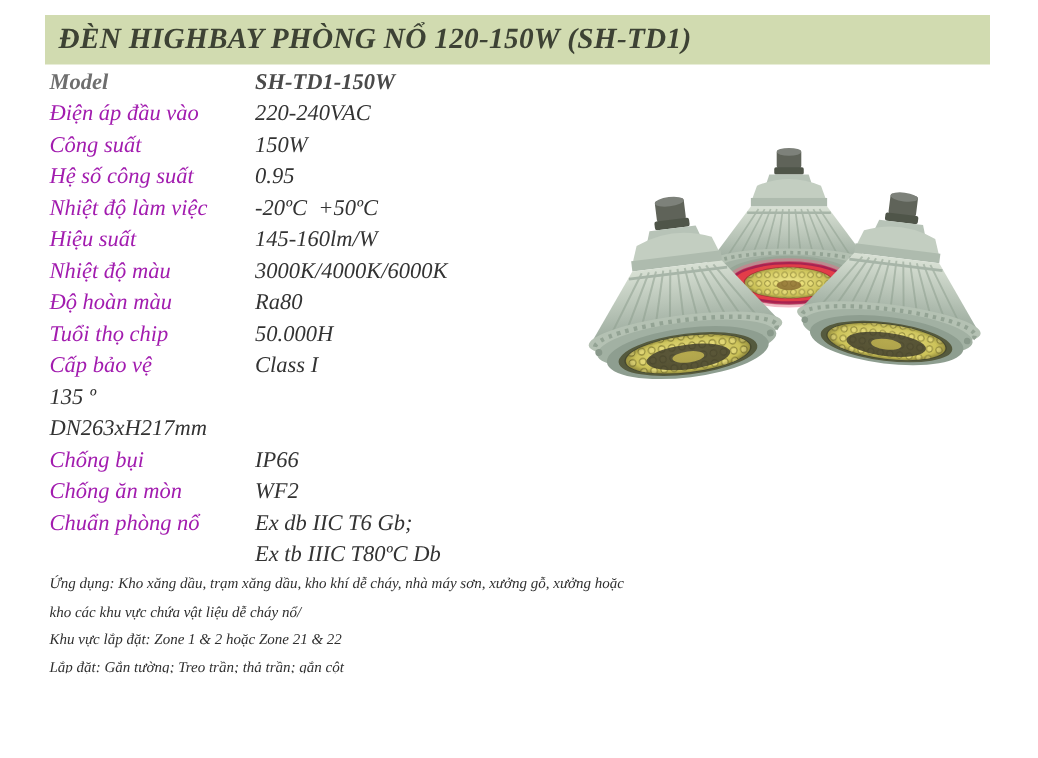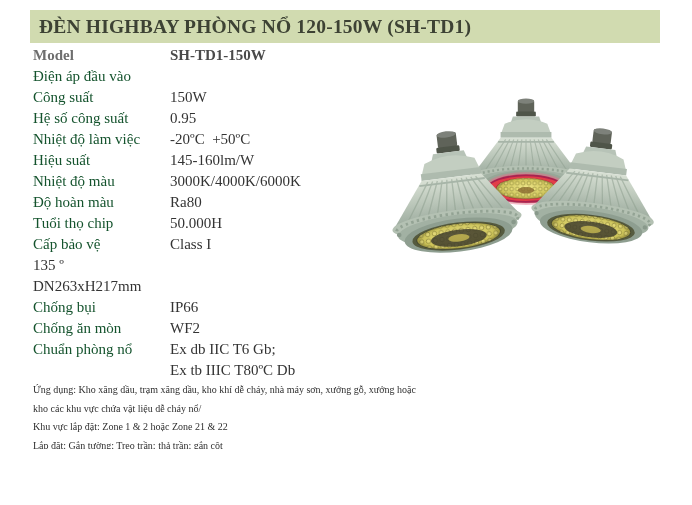--- a/index.html
+++ b/index.html
@@ -1,30 +1,30 @@
 <!DOCTYPE html>
 <html><head>
 <meta charset="utf-8">
 <style>
   html,body{margin:0;padding:0;background:#ffffff;}
   .page{
     position:relative;width:692px;height:449px;background:#ffffff;overflow:hidden;
-    font-family:"Liberation Serif","DejaVu Serif",serif;color:#343434;
+    font-family:"Liberation Serif","DejaVu Serif",serif;color:#343434;font-style:italic;
   }
   .titlebar{
     position:absolute;left:30px;top:10px;width:630px;height:33px;
     background:#d1dbb0;display:flex;align-items:center;
   }
   .titlebar .title{
     font-size:19.5px;font-weight:bold;color:#3d4234;padding-left:9px;letter-spacing:.2px;
     white-space:nowrap;
   }
   .spec{position:absolute;left:33px;top:45px;width:330px;}
   .spec .row{display:flex;line-height:21px;font-size:15px;}
-  .spec .lbl{width:137px;flex-shrink:0;color:#14532d;}
+  .spec .lbl{width:137px;flex-shrink:0;color:#a21caf;}
   .spec .val{white-space:pre-wrap;color:#333333;}
   .spec .row.model-row .lbl{color:#6e6e6e;font-weight:bold;}
   .spec .row.model-row .val{color:#4a4a4a;font-weight:bold;}
   .product{position:absolute;left:356px;top:56px;width:336px;height:244px;}
   .notes{position:absolute;left:33px;top:381px;width:650px;font-size:10px;line-height:18.5px;color:#2f2f2f;}
   .notes .line{white-space:nowrap;}
 </style>
 </head>
 <body>
 
@@ -34,20 +34,21 @@
     <span class="title">ĐÈN HIGHBAY PHÒNG NỔ 120-150W (SH-TD1)</span>
   </div>
 
   <div class="spec">
     <div class="row model-row">
       <span class="lbl">Model</span>
       <span class="val">SH-TD1-150W</span>
     </div>
     <div class="row">
       <span class="lbl">Điện áp đầu vào</span>
+      <span class="val">220-240VAC</span>
     </div>
     <div class="row">
       <span class="lbl">Công suất</span>
       <span class="val">150W</span>
     </div>
     <div class="row">
       <span class="lbl">Hệ số công suất</span>
       <span class="val">0.95</span>
     </div>
     <div class="row">

